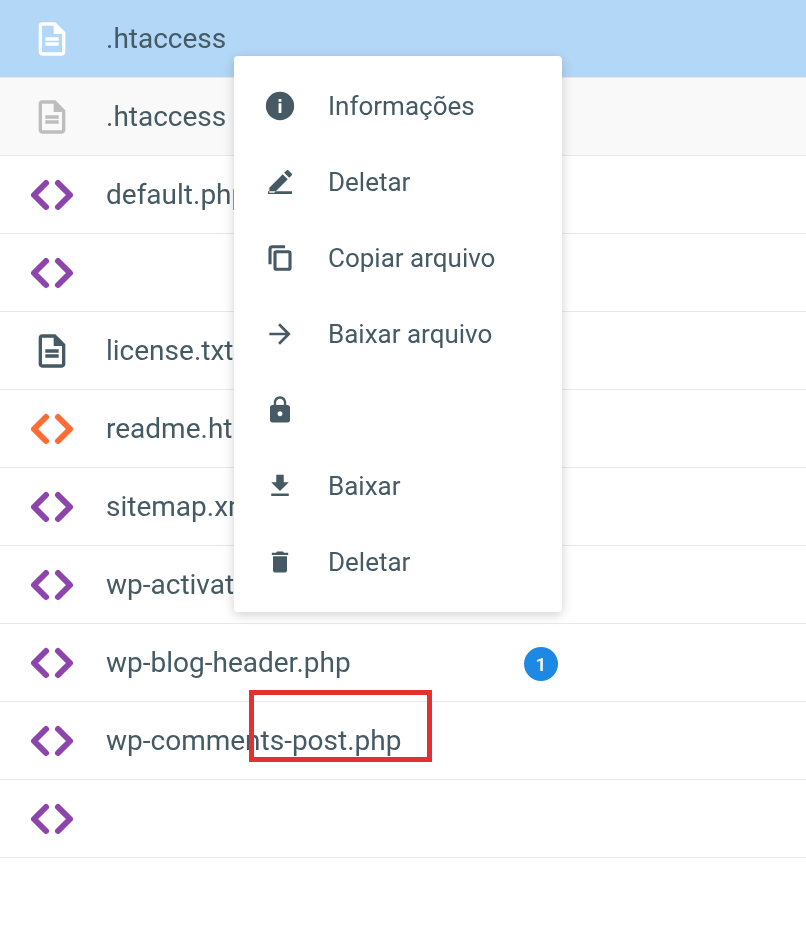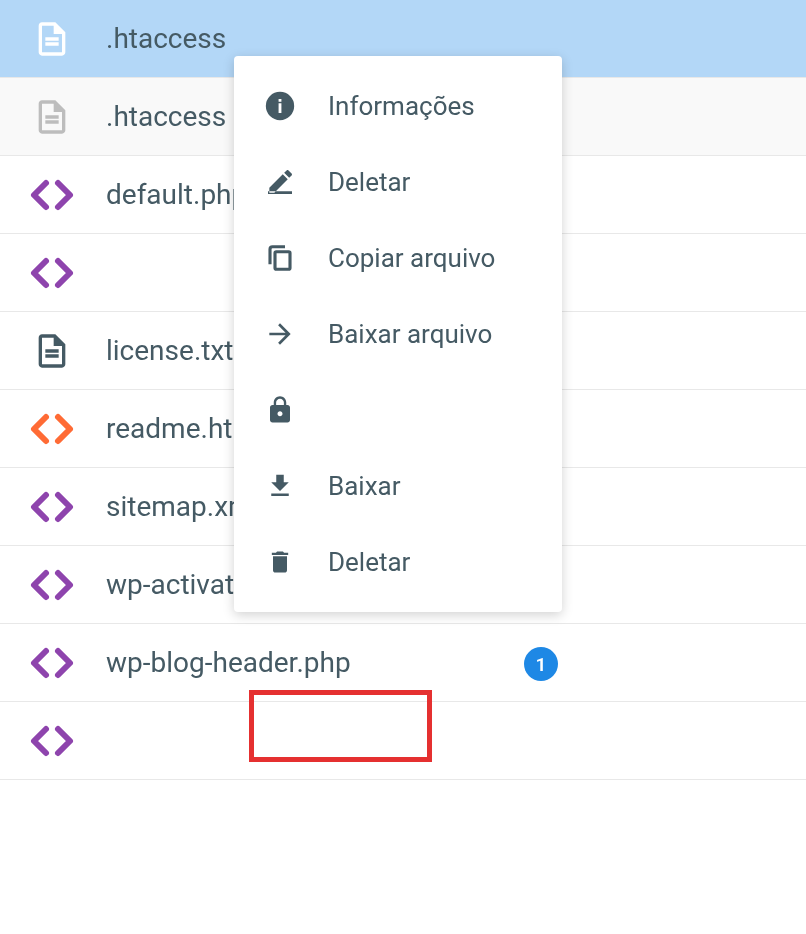--- a/index.html
+++ b/index.html
@@ -188,20 +188,29 @@
     </span>
     <span class="file-name">wp-blog-header.php</span>
   </div>
   <div class="file-row">
     <span class="file-icon">
       <svg width="48" height="48" viewBox="0 0 24 24" fill="none" stroke="#8e44ad" stroke-width="3" stroke-linecap="round" stroke-linejoin="round">
           <polyline points="9 18 3 12 9 6"></polyline>
           <polyline points="15 6 21 12 15 18"></polyline>
         </svg>
     </span>
+    <span class="file-name">wp-comments-post.php</span>
+  </div>
+  <div class="file-row">
+    <span class="file-icon">
+      <svg width="48" height="48" viewBox="0 0 24 24" fill="none" stroke="#8e44ad" stroke-width="3" stroke-linecap="round" stroke-linejoin="round">
+          <polyline points="9 18 3 12 9 6"></polyline>
+          <polyline points="15 6 21 12 15 18"></polyline>
+        </svg>
+    </span>
   </div>
 </div>
 
 <div class="context-menu">
   <div class="menu-item">
     <span class="menu-icon">
       <svg width="34" height="34" viewBox="0 0 24 24" fill="#455a64">
           <circle cx="12" cy="12" r="10"></circle>
           <path fill="#fff" d="M11 10h2v7h-2zm0-3h2v2h-2z"></path>
         </svg>

